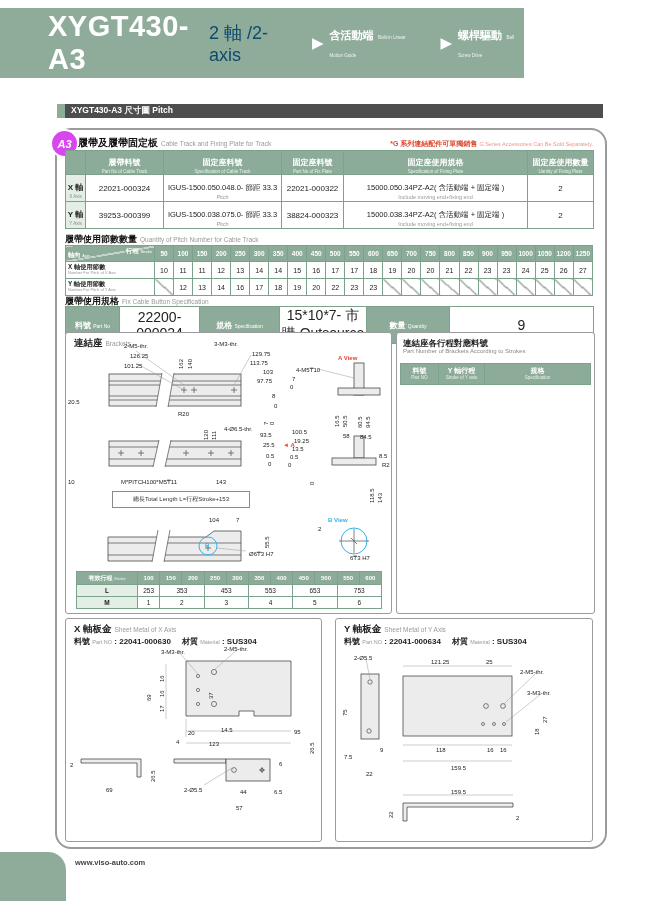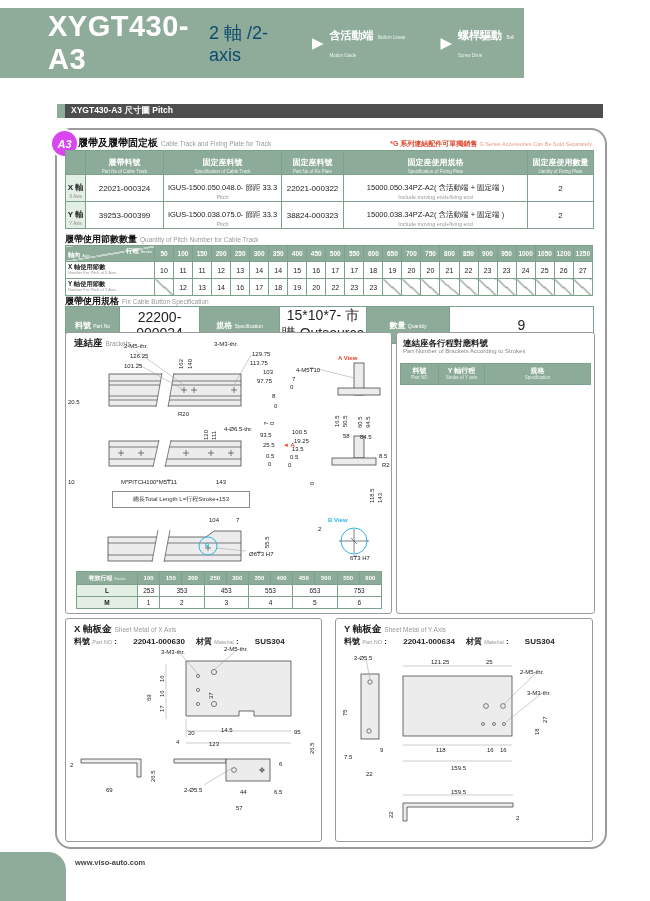--- a/index.html
+++ b/index.html
@@ -84,21 +84,21 @@
 
   
   #stroketable th{font-size:6px;height:12px;}
   #stroketable th .he{font-size:4px;display:inline;}
   #stroketable td{font-size:6.5px;height:11px;}
   #stroketable .lab{background:#E3EEE5;font-weight:bold;}
 
   
   .sheet-sub{position:absolute;left:8px;top:17px;font-size:8px;font-weight:bold;white-space:nowrap;}
   .sheet-sub i{font-style:normal;font-size:5.5px;color:#999;font-weight:normal;}
-  .sheet-sub b{font-weight:bold;font-size:8px;margin-left:14px;}
+  .sheet-sub b{font-weight:bold;font-size:8px;}
 
   .tl-box{position:absolute;border:1px solid #8a8a8a;font-size:6px;color:#333;
           display:flex;align-items:center;justify-content:center;white-space:nowrap;}
 
   #footer-green{position:absolute;left:0;top:852px;width:66px;height:49px;background:#8FAC9B;border-radius:0 18px 0 0;}
   #footer-url{position:absolute;left:75px;top:858px;font-size:7.5px;color:#444;font-weight:bold;}
 
   svg{position:absolute;left:0;top:0;}
   svg .ln{stroke:#4a4a4a;stroke-width:0.7;fill:none;}
   svg .fill{fill:#ECECEC;stroke:#4a4a4a;stroke-width:0.8;}

